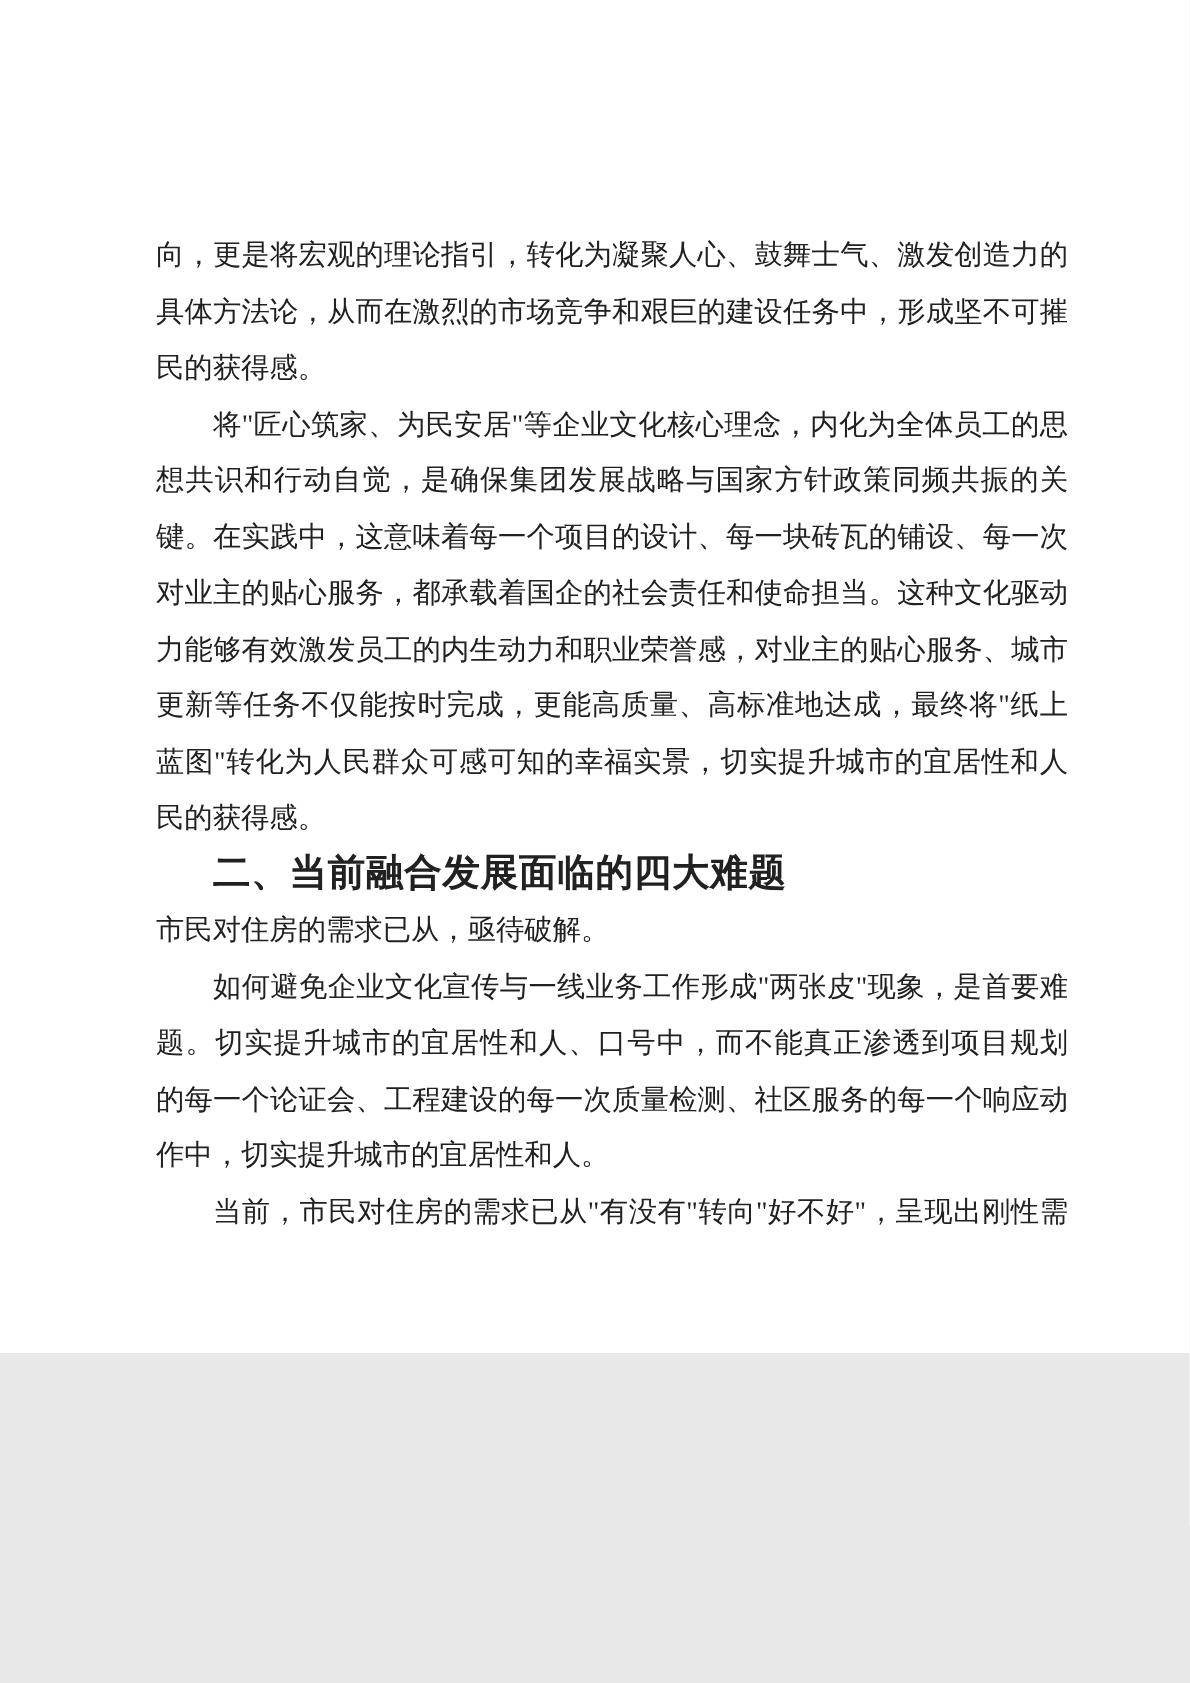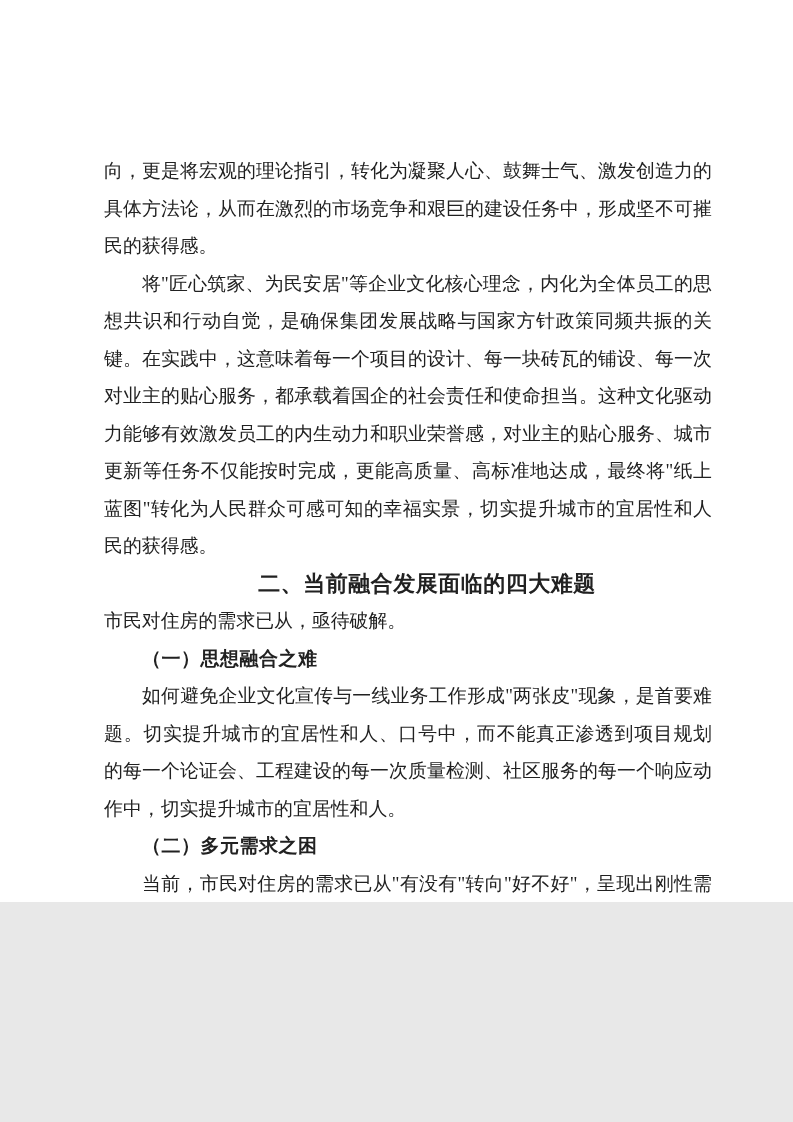--- a/index.html
+++ b/index.html
@@ -33,26 +33,25 @@
     font-family:"Liberation Serif","DejaVu Serif",serif;
   }
   .bl.last{
     text-align-last:left;
   }
   .ind{
     text-indent:38px;
   }
   
   .h1{
-    font-family:Liberation Serif, serif;
+    font-family:Liberation Mono, monospace;
     font-weight:bold;
-    font-size:22px;
+    font-size:25px;
     text-indent:38px;
     letter-spacing:0.5px;
-    text-align:center;
   }
   
   .h2{
     font-family:"Liberation Serif","DejaVu Serif",serif;
     font-weight:bold;
     font-size:19px;
     text-indent:38px;
     letter-spacing:0.5px;
   }
   .page-footer{
@@ -76,22 +75,20 @@
       <div class="bl ind">将"匠心筑家、为民安居"等企业文化核心理念，内化为全体员工的思</div>
       <div class="bl">想共识和行动自觉，是确保集团发展战略与国家方针政策同频共振的关</div>
       <div class="bl">键。在实践中，这意味着每一个项目的设计、每一块砖瓦的铺设、每一次</div>
       <div class="bl">对业主的贴心服务，都承载着国企的社会责任和使命担当。这种文化驱动</div>
       <div class="bl">力能够有效激发员工的内生动力和职业荣誉感，对业主的贴心服务、城市</div>
       <div class="bl">更新等任务不仅能按时完成，更能高质量、高标准地达成，最终将"纸上</div>
       <div class="bl">蓝图"转化为人民群众可感可知的幸福实景，切实提升城市的宜居性和人</div>
       <div class="bl last">民的获得感。</div>
       <div class="h1">二、当前融合发展面临的四大难题</div>
       <div class="bl last">市民对住房的需求已从，亟待破解。</div>
-      <div class="h2">（一）思想融合之难</div>
       <div class="bl ind">如何避免企业文化宣传与一线业务工作形成"两张皮"现象，是首要难</div>
       <div class="bl">题。切实提升城市的宜居性和人、口号中，而不能真正渗透到项目规划</div>
       <div class="bl">的每一个论证会、工程建设的每一次质量检测、社区服务的每一个响应动</div>
       <div class="bl last">作中，切实提升城市的宜居性和人。</div>
-      <div class="h2">（二）多元需求之困</div>
       <div class="bl ind">当前，市民对住房的需求已从"有没有"转向"好不好"，呈现出刚性需</div>
     </div>
   <div class="page-footer">— 2 —</div>
 </div>
 
 </body></html>

